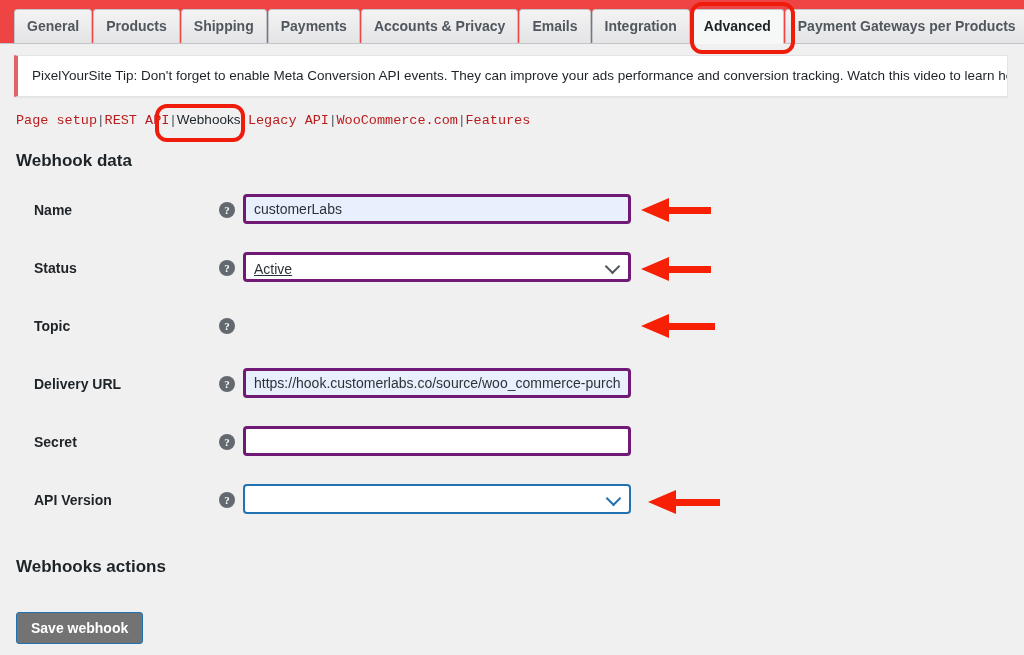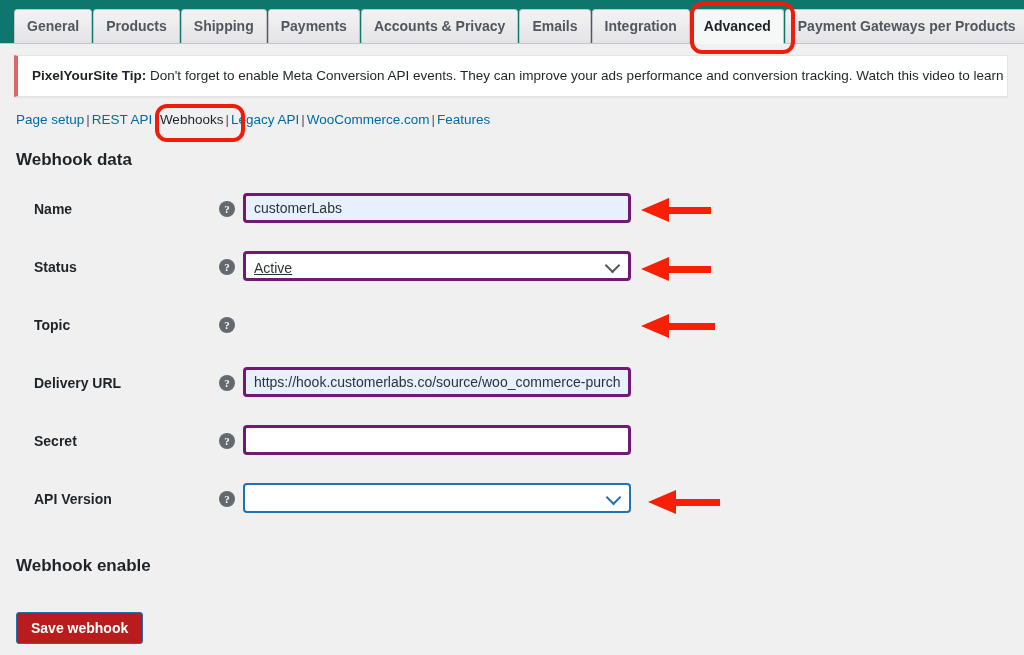--- a/index.html
+++ b/index.html
@@ -17,21 +17,21 @@
     position: relative;
   }
 
   
   .tab-bar {
     position: relative;
     height: 44px;
     padding: 9px 0 0 14px;
     box-sizing: border-box;
     border-bottom: 1px solid #c3c4c7;
-    background: #0f766e;
+    background: #ef4444;
     white-space: nowrap;
   }
   .tab {
     display: inline-block;
     vertical-align: bottom;
     padding: 7px 12px 8px 12px;
     margin: 0 1px -1px 0;
     font-size: 14px;
     font-weight: 600;
     line-height: 18px;
@@ -60,35 +60,36 @@
     padding: 11px 12px 11px 14px;
     font-size: 13.5px;
     line-height: 18px;
     color: #1d2327;
     box-shadow: 0 1px 1px rgba(0,0,0,.04);
     height: 42px;
     box-sizing: border-box;
     overflow: hidden;
     white-space: nowrap;
   }
-  .notice b { font-weight: 700; }
+  .notice b { font-weight: 400; }
 
   
   .subnav {
     position: relative;
     margin: 14px 0 0 16px;
     font-size: 13.5px;
     line-height: 18px;
     color: #2271b1;
     white-space: nowrap;
   }
   .subnav a {
-    color: #0369a1;
+    color: #b91c1c;
     text-decoration: none;
     cursor: pointer;
+    font-family: Liberation Mono, monospace;
   }
   .subnav .sep { color: #50575e; padding: 0 2px; }
   .subnav .current {
     color: #1d2327;
     font-weight: 400;
     text-decoration: none;
   }
 
   
   h2.section {
@@ -177,21 +178,21 @@
   .field.select.focused .chevron {
     border-right-color: #2271b1;
     border-bottom-color: #2271b1;
   }
 
   
   .save-btn {
     position: absolute;
     left: 16px;
     top: 612px;
-    background: #b91c1c;
+    background: #737373;
     color: #ffffff;
     border: 1px solid #2271b1;
     border-radius: 3px;
     font-family: "Liberation Sans", sans-serif;
     font-size: 14px;
     font-weight: 600;
     padding: 7px 14px;
     cursor: pointer;
     line-height: 16px;
   }
@@ -280,21 +281,21 @@
   <div class="row">
     <span class="label">API Version</span>
     <span class="help-icon">?</span>
     <div class="field select focused">
       <span class="chevron"></span>
     </div>
   </div>
 
 </div>
 
-<h2 class="section" style="margin-top:22px;">Webhook enable</h2>
+<h2 class="section" style="margin-top:22px;">Webhooks actions</h2>
 
 <button class="save-btn">Save webhook</button>
 
 <div class="anno-box" style="left:690px; top:2px; width:97px; height:44px;"></div>
 <div class="anno-box" style="left:155px; top:104px; width:82px; height:30px;"></div>
 
 <div class="anno-arrow" style="left:641px; top:198px; width:70px;">
   <span class="head"></span>
   <span class="tail" style="width:44px;"></span>
 </div>

